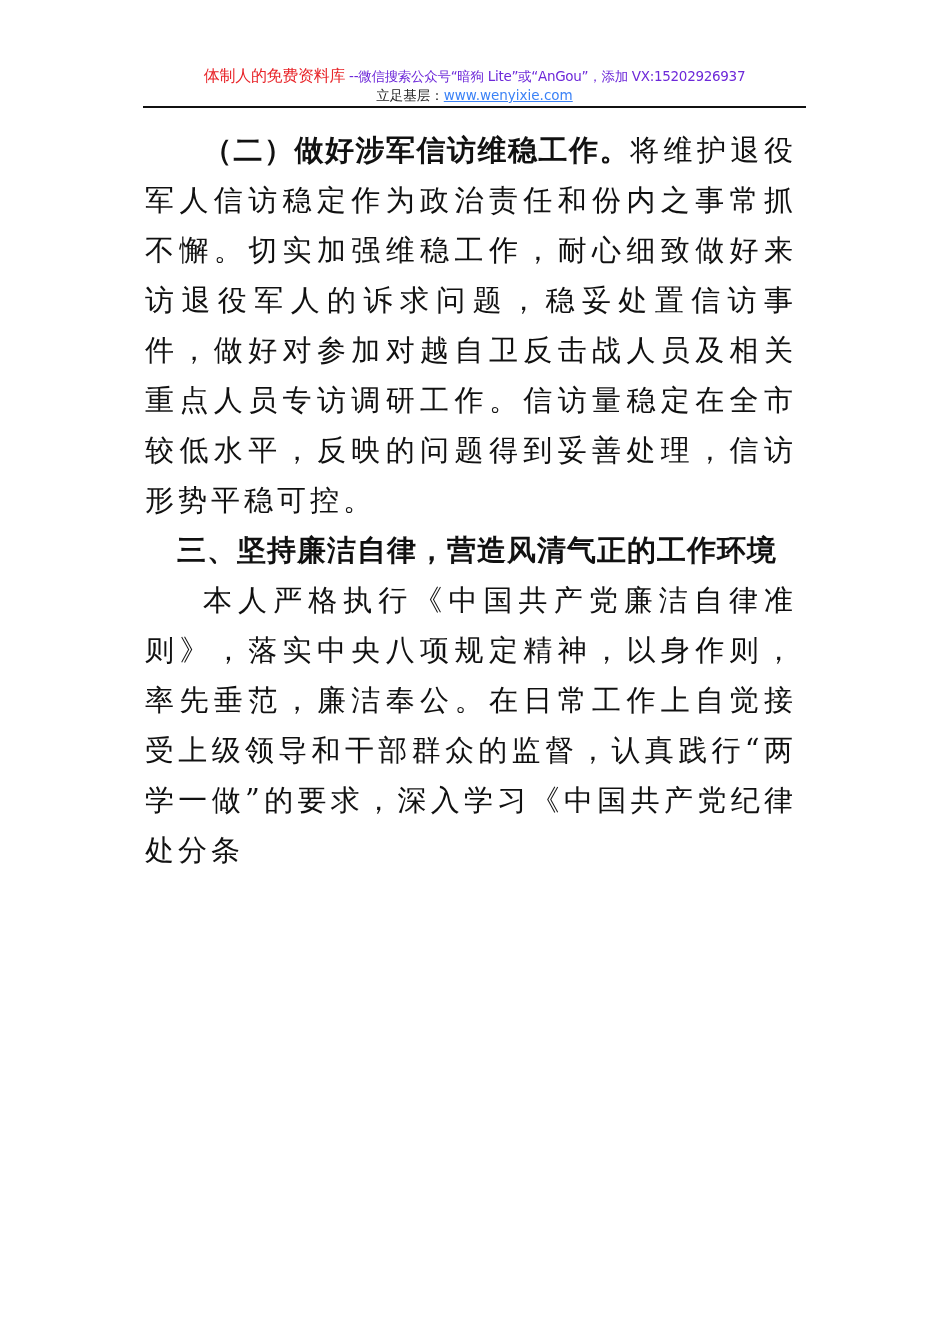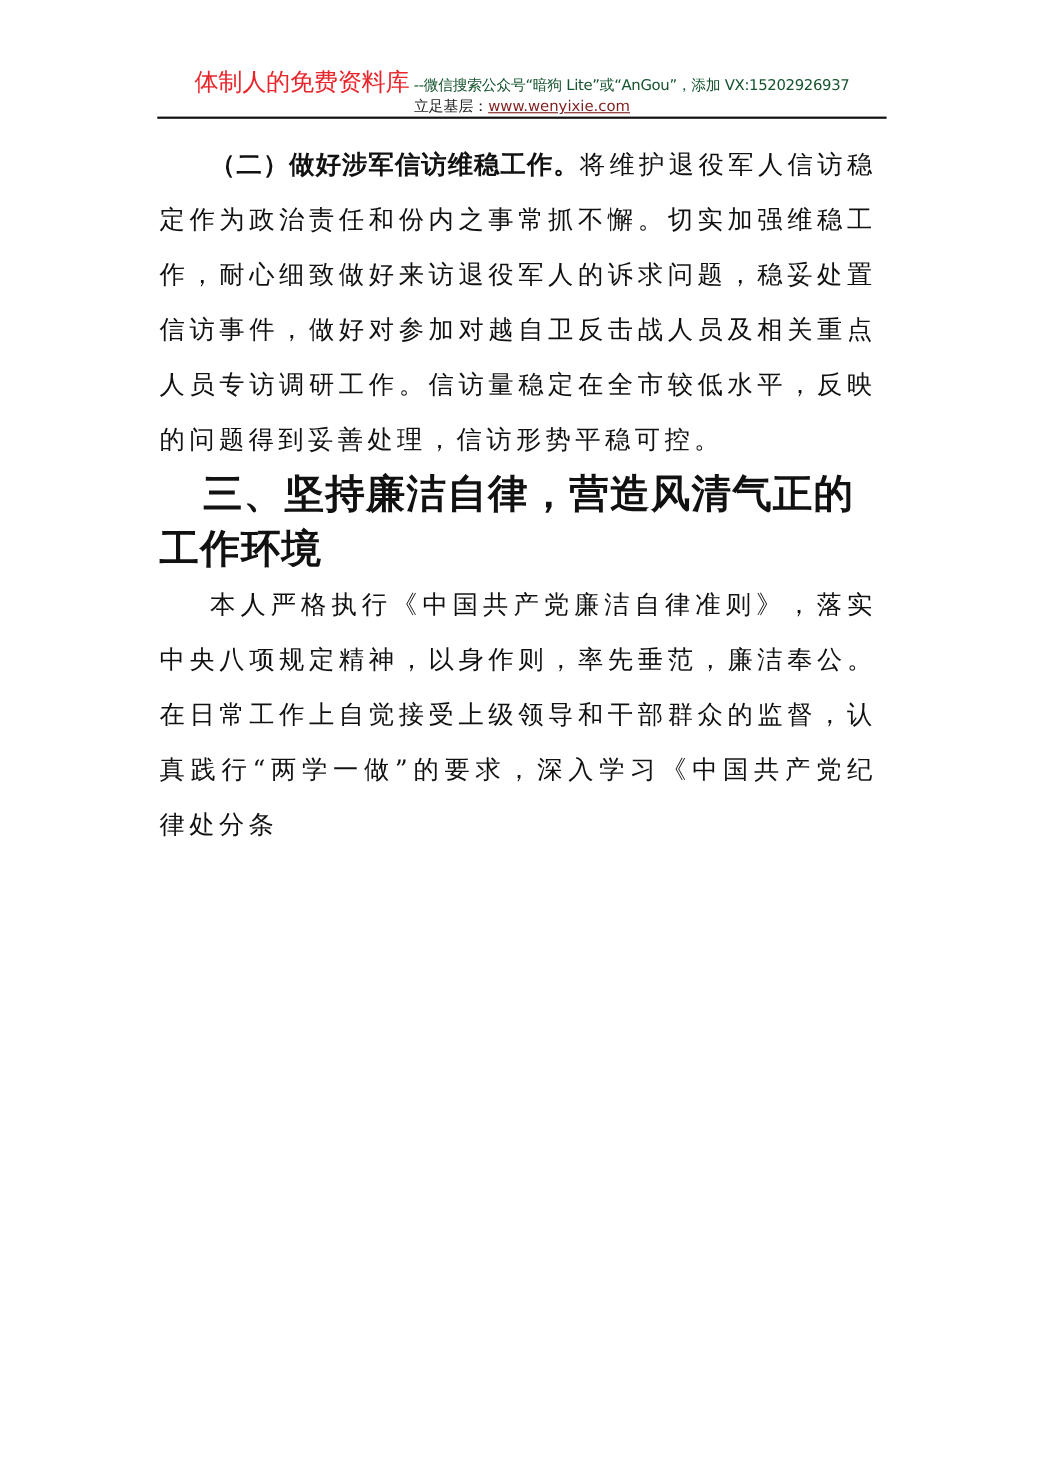--- a/index.html
+++ b/index.html
@@ -24,68 +24,68 @@
       font-family: "DejaVu Sans", "Liberation Sans", sans-serif;
     }
     .header-line1 {
       font-size: 14px;
       line-height: 20px;
       white-space: nowrap;
       letter-spacing: -0.3px;
     }
     .header-brand {
       color: #e8252a;
-      font-size: 22px;
+      font-size: 16px;
     }
     .header-note {
-      color: #14532d;
+      color: #6d28d9;
       font-size: 13.5px;
     }
     .header-line2 {
       font-size: 13.5px;
       line-height: 18px;
       color: #222222;
     }
     .header-link {
-      color: #7f1d1d;
+      color: #3b82f6;
       text-decoration: underline;
     }
     .header-rule {
       position: absolute;
       left: 143px;
       top: 106px;
       width: 663px;
       height: 0;
       border-top: 2px solid #111111;
     }
     .content {
       position: absolute;
       left: 145px;
       top: 125px;
       width: 652px;
     }
     .para {
       margin: 0;
-      font-size: 23px;
+      font-size: 29px;
       line-height: 50px;
       letter-spacing: 4px;
       text-align: justify;
       text-indent: 2em;
       word-break: break-all;
     }
     .para .bold {
       font-family: "DejaVu Sans", "Liberation Sans", sans-serif;
       font-weight: bold;
       letter-spacing: 1px;
     }
     .section-heading {
       margin: 0;
       font-family: "DejaVu Sans", "Liberation Sans", sans-serif;
       font-weight: bold;
-      font-size: 36px;
+      font-size: 29px;
       line-height: 50px;
       letter-spacing: 1px;
       text-indent: 1.1em;
     }
   </style>
 </head>
 <body>
 
 <div class="header">
   <div class="header-line1">

